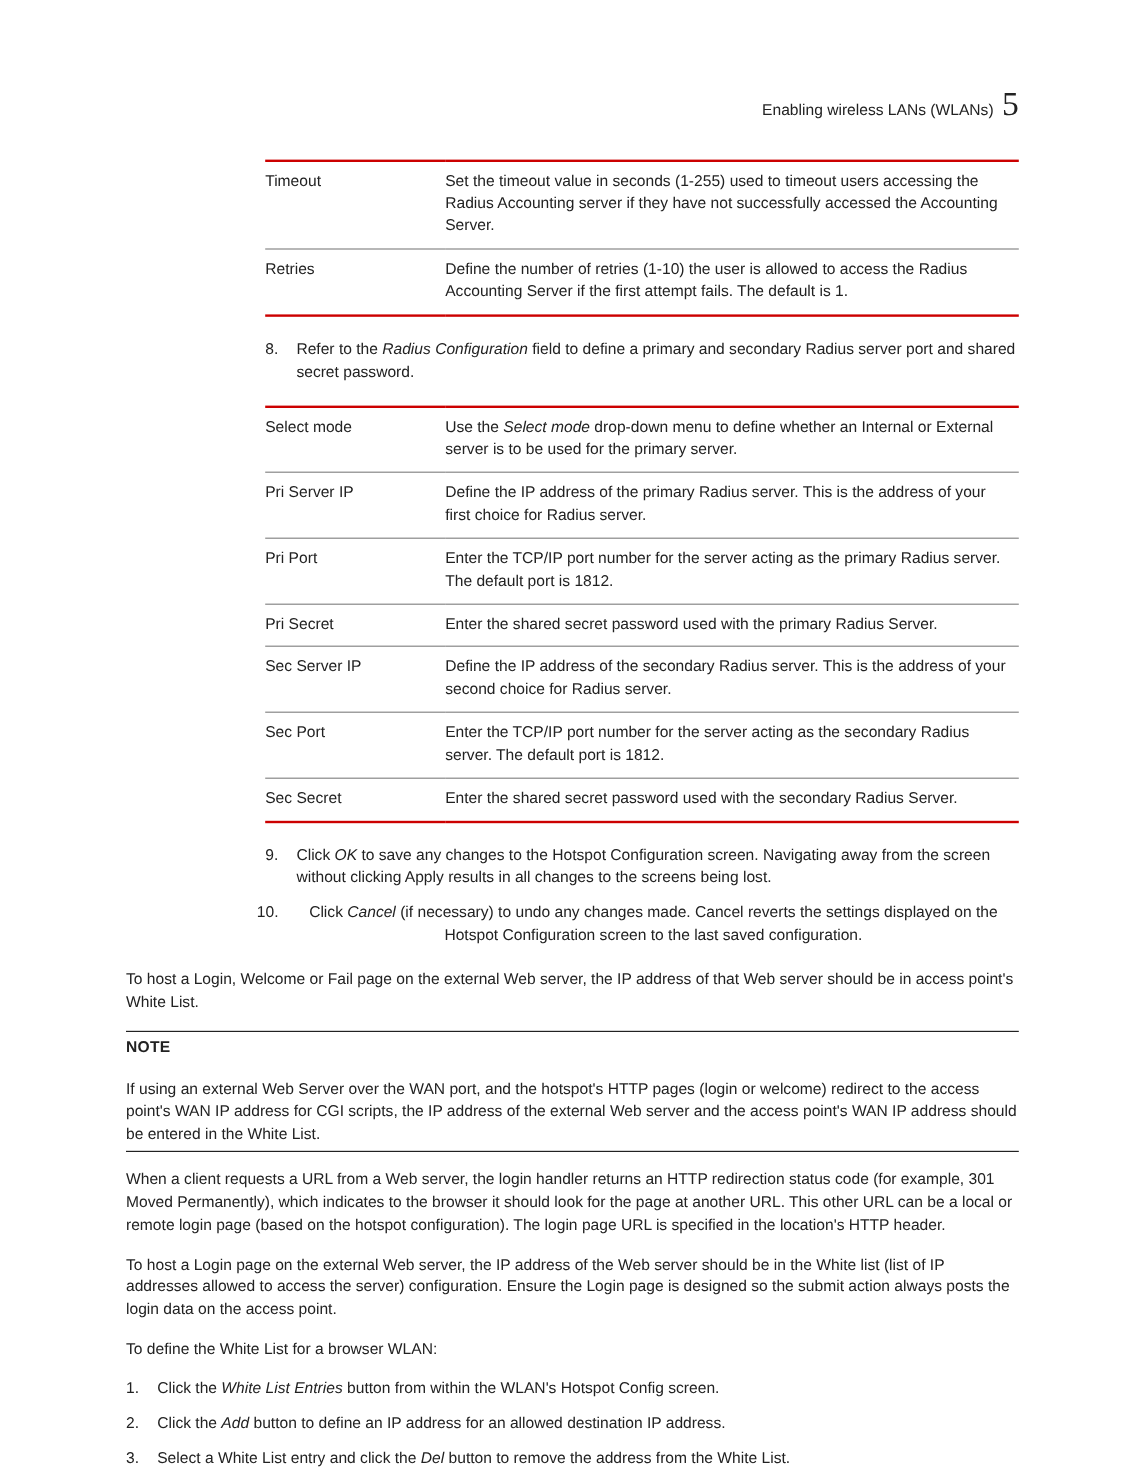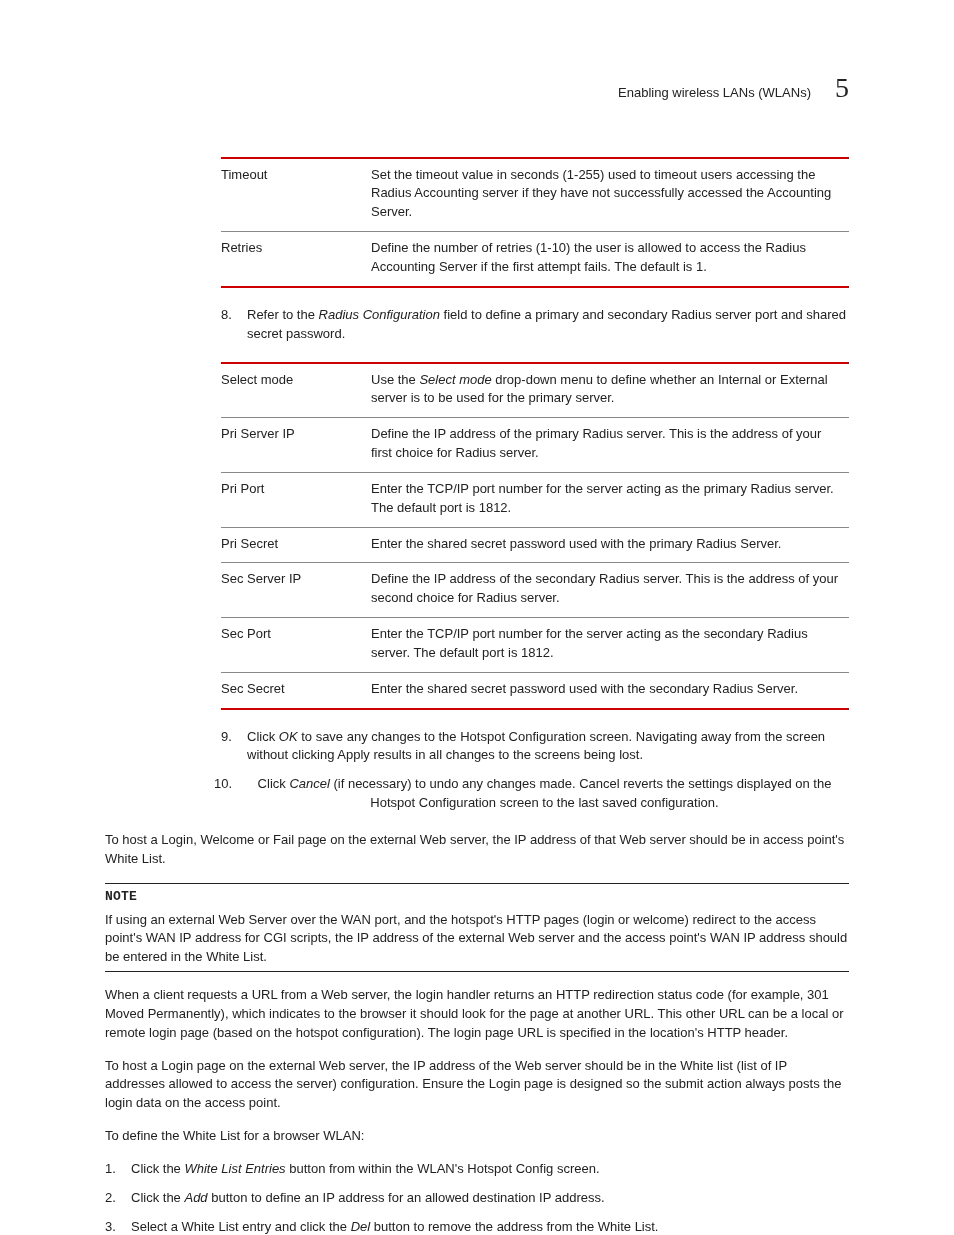--- a/index.html
+++ b/index.html
@@ -12,22 +12,22 @@
     width: 954px;
     line-height: 1.45;
   }
   .page {
     padding: 68px 105px 80px 105px;
   }
   .header-row {
     display: flex;
     justify-content: flex-end;
     align-items: baseline;
-    gap: 24px;
-    margin-bottom: 48px;
+    gap: 7px;
+    margin-bottom: 24px;
   }
   .chapter-num {
     font-family: Georgia, 'Times New Roman', serif;
     font-size: 28px;
     font-weight: normal;
   }
   .main {
     padding-left: 116px;
   }
   table.def {
@@ -79,22 +79,21 @@
     margin: 14px 0;
   }
   .note-rule {
     border-top: 1px solid #222;
     margin-bottom: 4px;
   }
   .note-label {
     font-weight: bold;
     font-size: 13px;
     letter-spacing: 0.2px;
-    margin-bottom: 4px;
-    font-family: Liberation Mono, monospace;
+    margin-bottom: 16px;
   }
   .note-body {
     margin-bottom: 4px;
   }
   .note-rule-bottom {
     border-top: 1px solid #222;
     margin-top: 4px;
   }
   i { font-style: italic; }
 </style>

